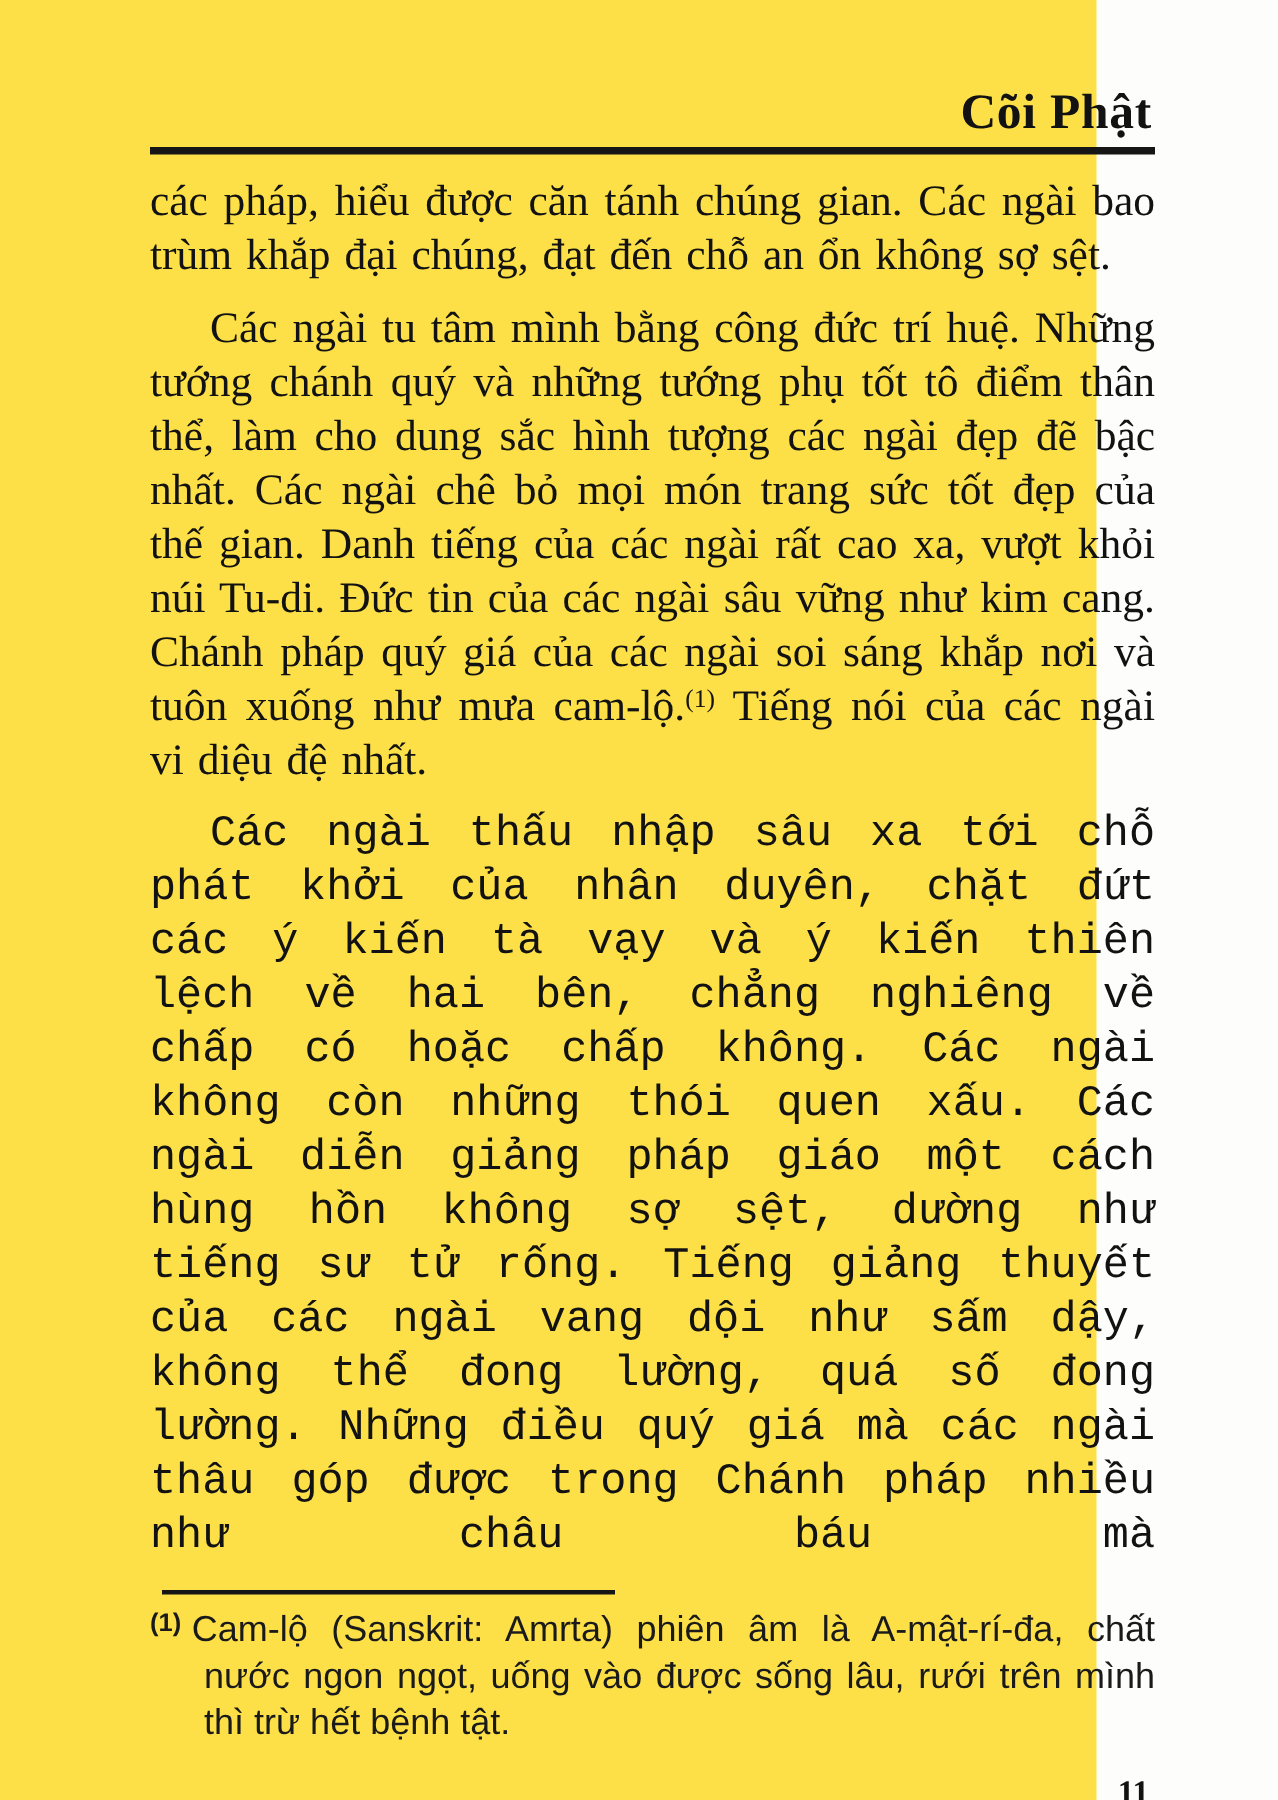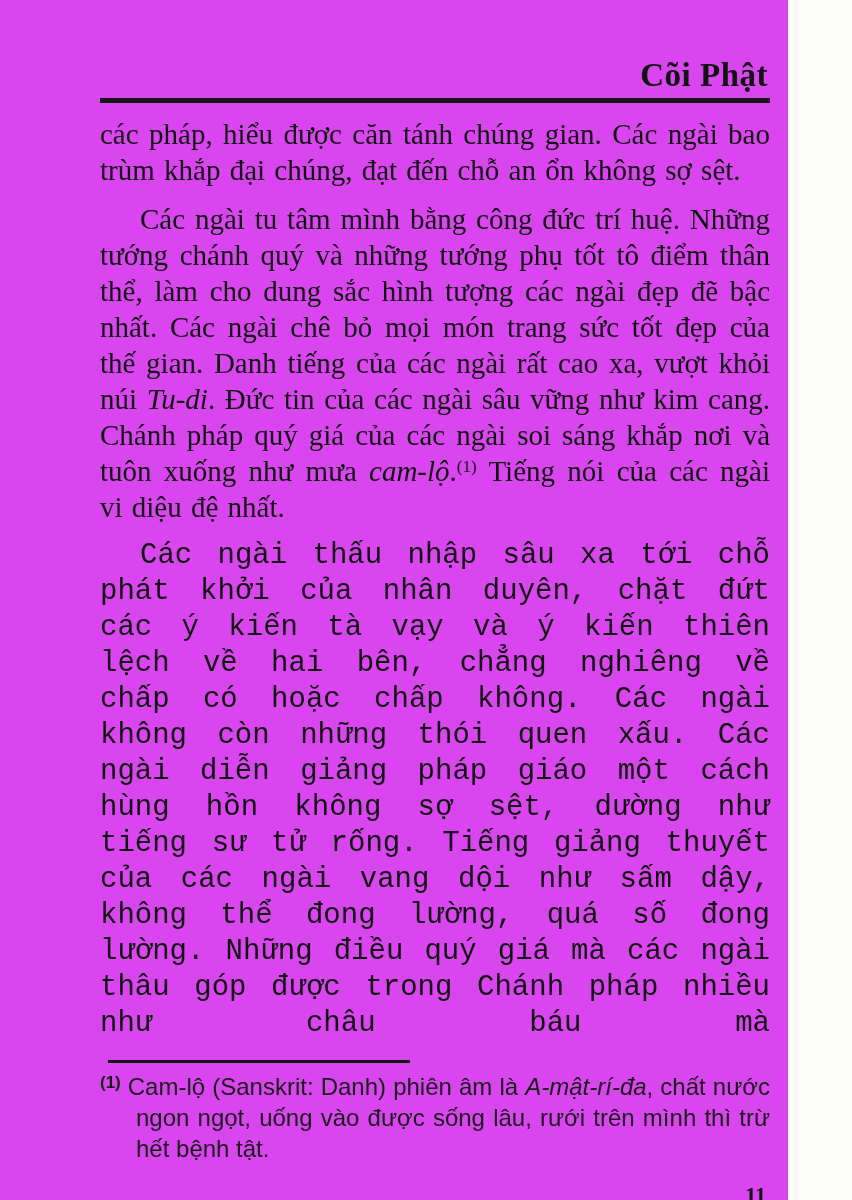--- a/index.html
+++ b/index.html
@@ -5,22 +5,22 @@
   html, body { margin: 0; padding: 0; }
   body {
     width: 852px; height: 1200px;
     background: #fdfdfb;
     font-family: "Liberation Serif", "DejaVu Serif", serif;
     color: #121212;
     overflow: hidden;
   }
   .page {
     position: relative;
-    width: 788px; height: 1200px;
-    background: #d946ef;
+    width: 731px; height: 1200px;
+    background: #fde047;
   }
   .content {
     position: absolute;
     left: 100px; top: 56px;
     width: 670px;
   }
   .running-head {
     text-align: right;
     font-size: 33px;
     font-weight: bold;
@@ -38,21 +38,21 @@
     margin: 0;
     padding: 0;
     margin-top: 13px;
     font-size: 29px;
     line-height: 36px;
     text-align: justify;
     word-spacing: 2px;
   }
   .body-par.indent { text-indent: 40px; }
   .body-par.jlast { text-align-last: justify; font-family: Liberation Mono, monospace; }
-  .it { font-style: italic; }
+  .it { }
   .body-par sup {
     font-size: 17px;
     line-height: 0;
     vertical-align: 9px;
   }
   .footnote { margin-top: 18px; }
   .fn-rule {
     width: 302px;
     height: 3px;
     background: #161616;
@@ -94,19 +94,19 @@
     <div class="head-rule"></div>
 
     <div class="body-text">
         <p class="body-par"><span>các pháp, hiểu được căn tánh chúng gian. Các ngài bao trùm khắp đại chúng, đạt đến chỗ an ổn không sợ sệt.</span></p>
         <p class="body-par indent"><span>Các ngài tu tâm mình bằng công đức trí huệ. Những tướng chánh quý và những tướng phụ tốt tô điểm thân thể, làm cho dung sắc hình tượng các ngài đẹp đẽ bậc nhất. Các ngài chê bỏ mọi món trang sức tốt đẹp của thế gian. Danh tiếng của các ngài rất cao xa, vượt khỏi núi </span><span class="it">Tu-di</span><span>. Đức tin của các ngài sâu vững như kim cang. Chánh pháp quý giá của các ngài soi sáng khắp nơi và tuôn xuống như mưa </span><span class="it">cam-lộ</span><span>.</span><sup>(1)</sup><span> Tiếng nói của các ngài vi diệu đệ nhất.</span></p>
         <p class="body-par indent jlast"><span>Các ngài thấu nhập sâu xa tới chỗ phát khởi của nhân duyên, chặt đứt các ý kiến tà vạy và ý kiến thiên lệch về hai bên, chẳng nghiêng về chấp có hoặc chấp không. Các ngài không còn những thói quen xấu. Các ngài diễn giảng pháp giáo một cách hùng hồn không sợ sệt, dường như tiếng sư tử rống. Tiếng giảng thuyết của các ngài vang dội như sấm dậy, không thể đong lường, quá số đong lường. Những điều quý giá mà các ngài thâu góp được trong Chánh pháp nhiều như châu báu mà</span></p>
       </div>
 
     <div class="footnote">
       <div class="fn-rule"></div>
-      <p class="fn-text"><sup class="fn-marker">(1)</sup><span><span>Cam-lộ (Sanskrit: Danh) phiên âm là </span><span class="it">A-mật-rí-đa</span><span>, chất nước ngon ngọt, uống vào được sống lâu, rưới trên mình thì trừ hết bệnh tật.</span></span></p>
+      <p class="fn-text"><sup class="fn-marker">(1)</sup><span><span>Cam-lộ (Sanskrit: Amrta) phiên âm là </span><span class="it">A-mật-rí-đa</span><span>, chất nước ngon ngọt, uống vào được sống lâu, rưới trên mình thì trừ hết bệnh tật.</span></span></p>
     </div>
 
     <div class="page-number">11</div>
 
   </div>
 </div>
 
 </body></html>

